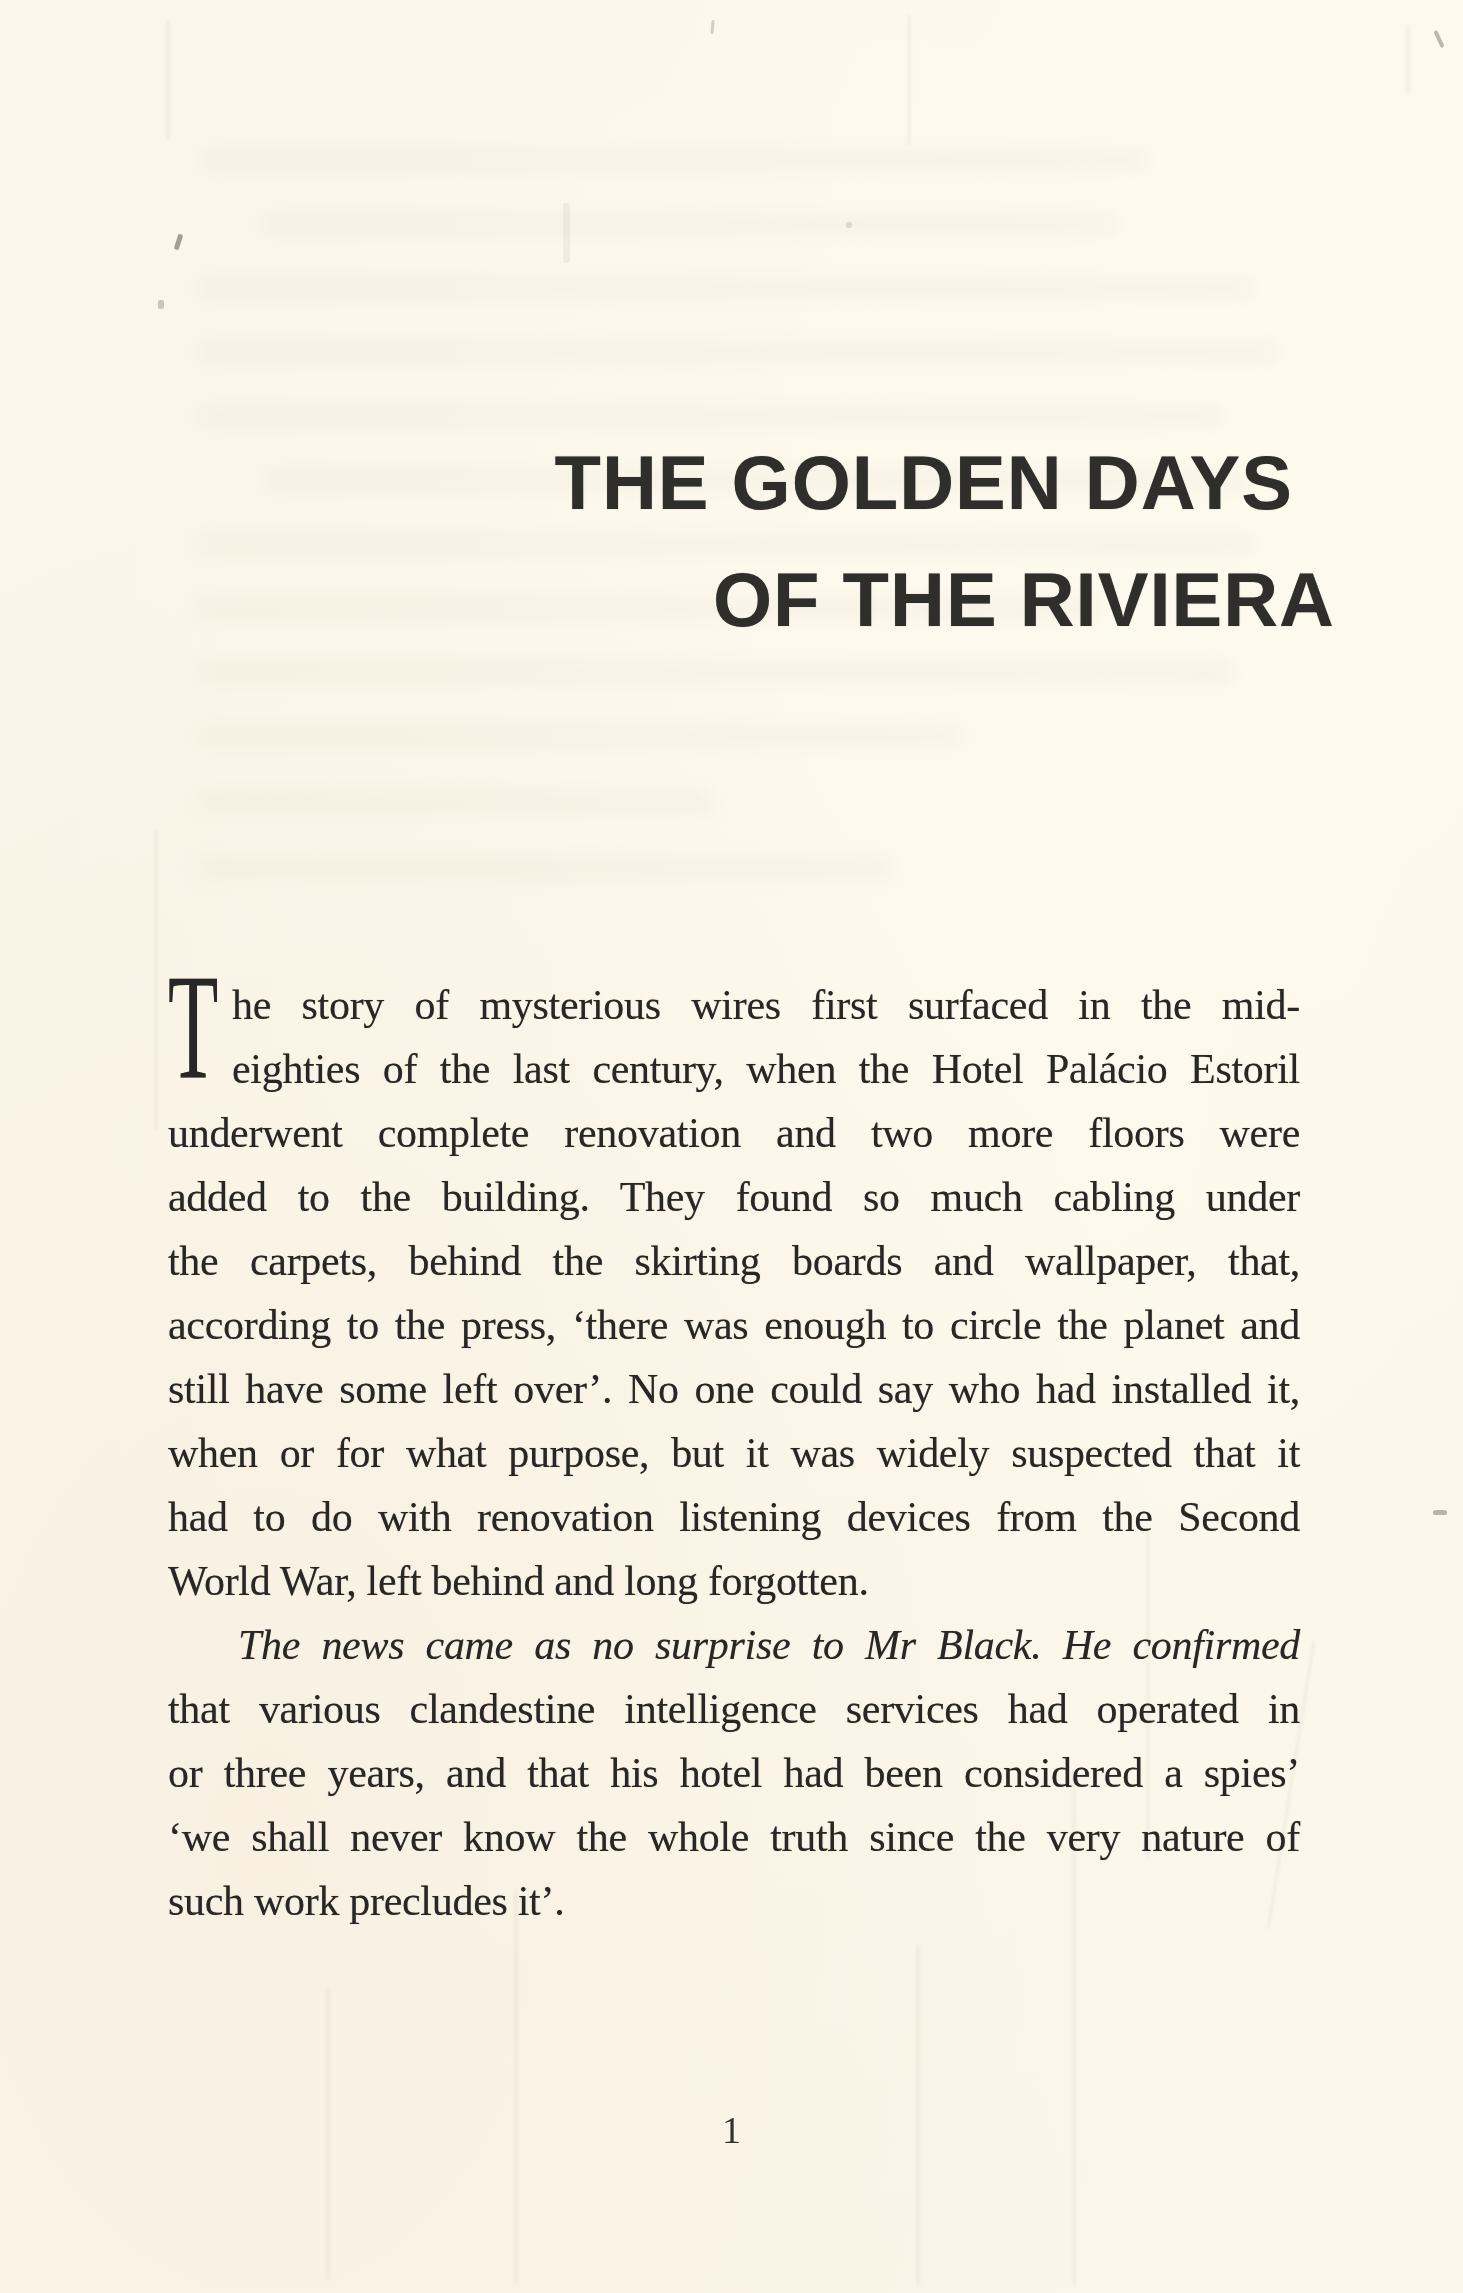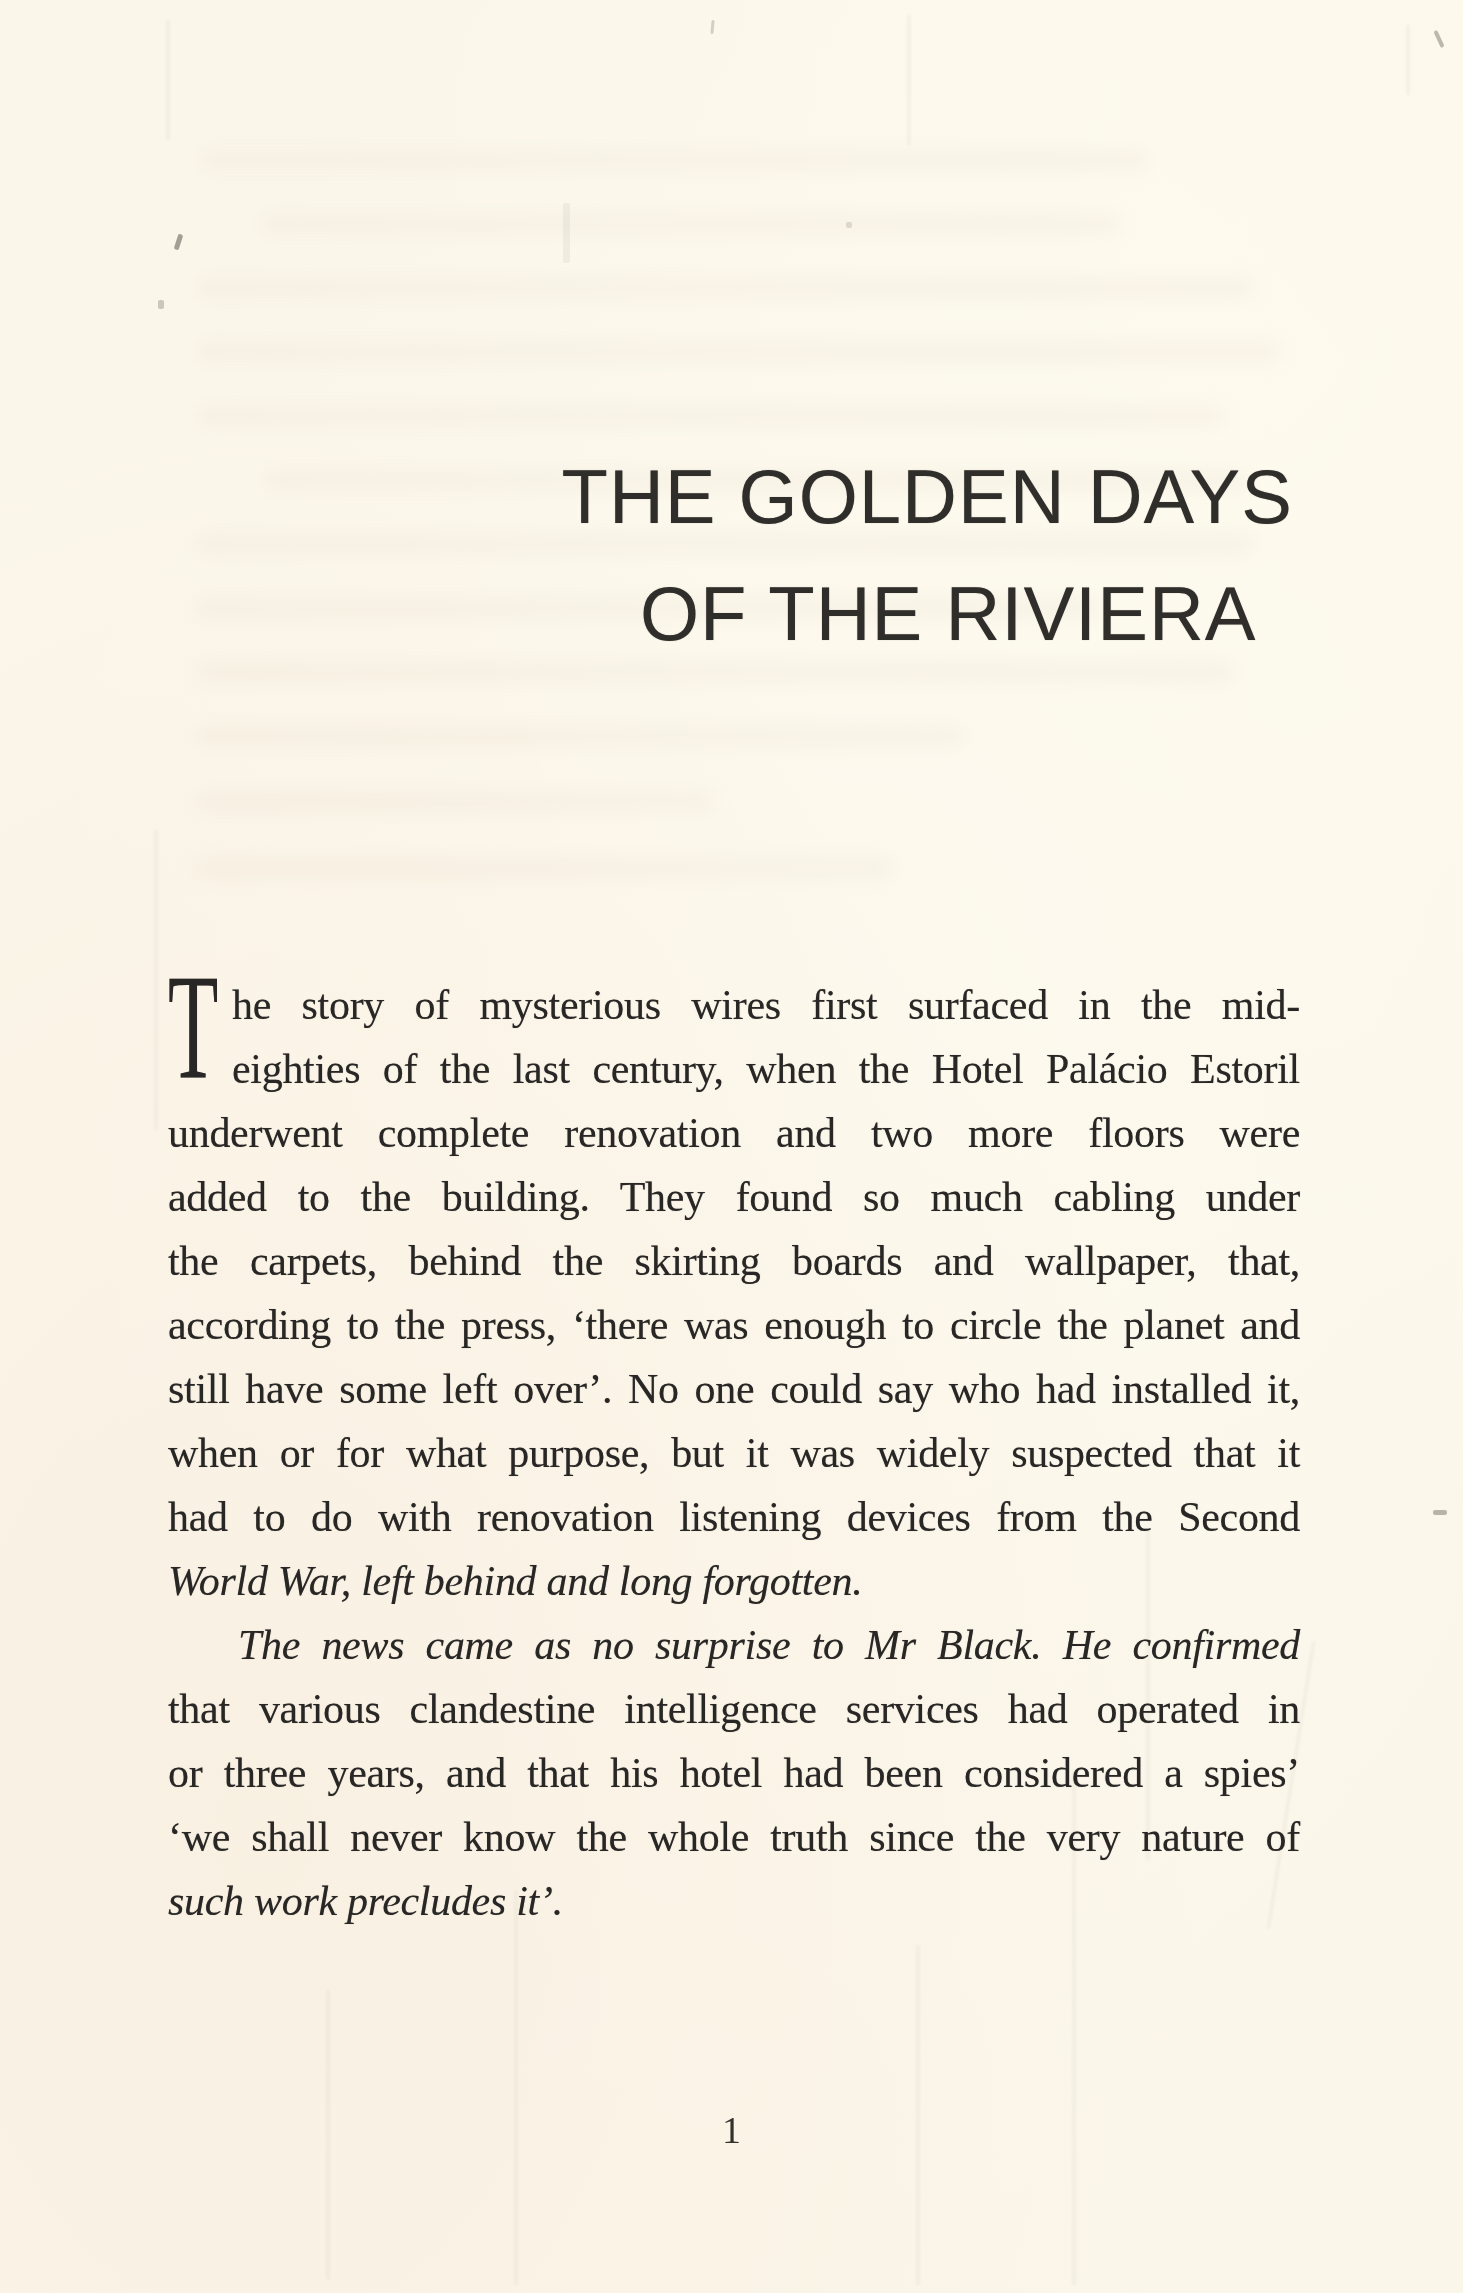--- a/index.html
+++ b/index.html
@@ -16,24 +16,24 @@
     color:#2b2927;
   }
   
   .artifacts{position:absolute;inset:0;z-index:1;}
   .ghost{position:absolute;height:20px;background:#d7cdb8;opacity:.15;filter:blur(9px);border-radius:10px;}
   .crease{position:absolute;width:2px;background:#8a857a;opacity:.13;filter:blur(1.5px);}
   .fleck{position:absolute;background:#5d584f;border-radius:2px;}
   
   .chapter-title{
     position:absolute;z-index:2;
-    top:438px;right:128px;
-    text-align:center;
+    top:424px;right:128px;
+    text-align:right;
     font-family:"Liberation Sans", sans-serif;
-    font-weight:normal;
+    font-weight:bold;
     font-size:76px;
     line-height:117px;
     letter-spacing:1px;
     color:#302e2b;
     text-shadow:0 0 1px rgba(48,46,43,0.4);
   }
   .title-line{white-space:nowrap;}
   .title-line-1{margin-right:42px;}
   
   .body-text{
@@ -44,21 +44,21 @@
     color:#292725;
     text-shadow:0 0 0.8px rgba(41,39,37,0.45);
   }
   .para{overflow:visible;}
   .line{
     line-height:64px;
     text-align:justify;
     text-align-last:justify;
     white-space:normal;
   }
-  .line.last{text-align:left;text-align-last:left;font-style:italic;}
+  .line.last{text-align:left;text-align-last:left;}
   .line.indent{text-indent:70px;font-style:italic;}
   .dropcap{
     float:left;
     width:64px;height:122px;
     font-size:150px;
     line-height:106px;
     transform:scaleX(0.55);
     transform-origin:0 0;
     color:#292725;
   }

